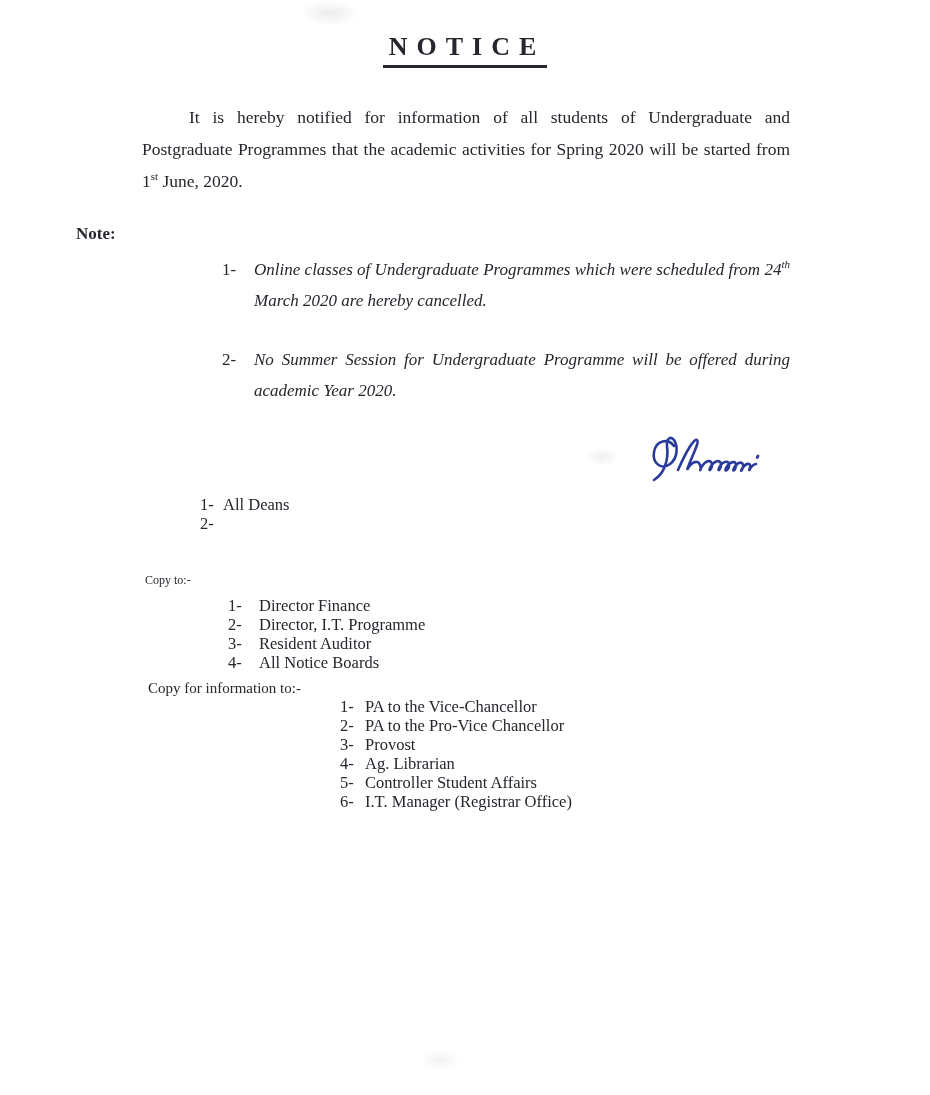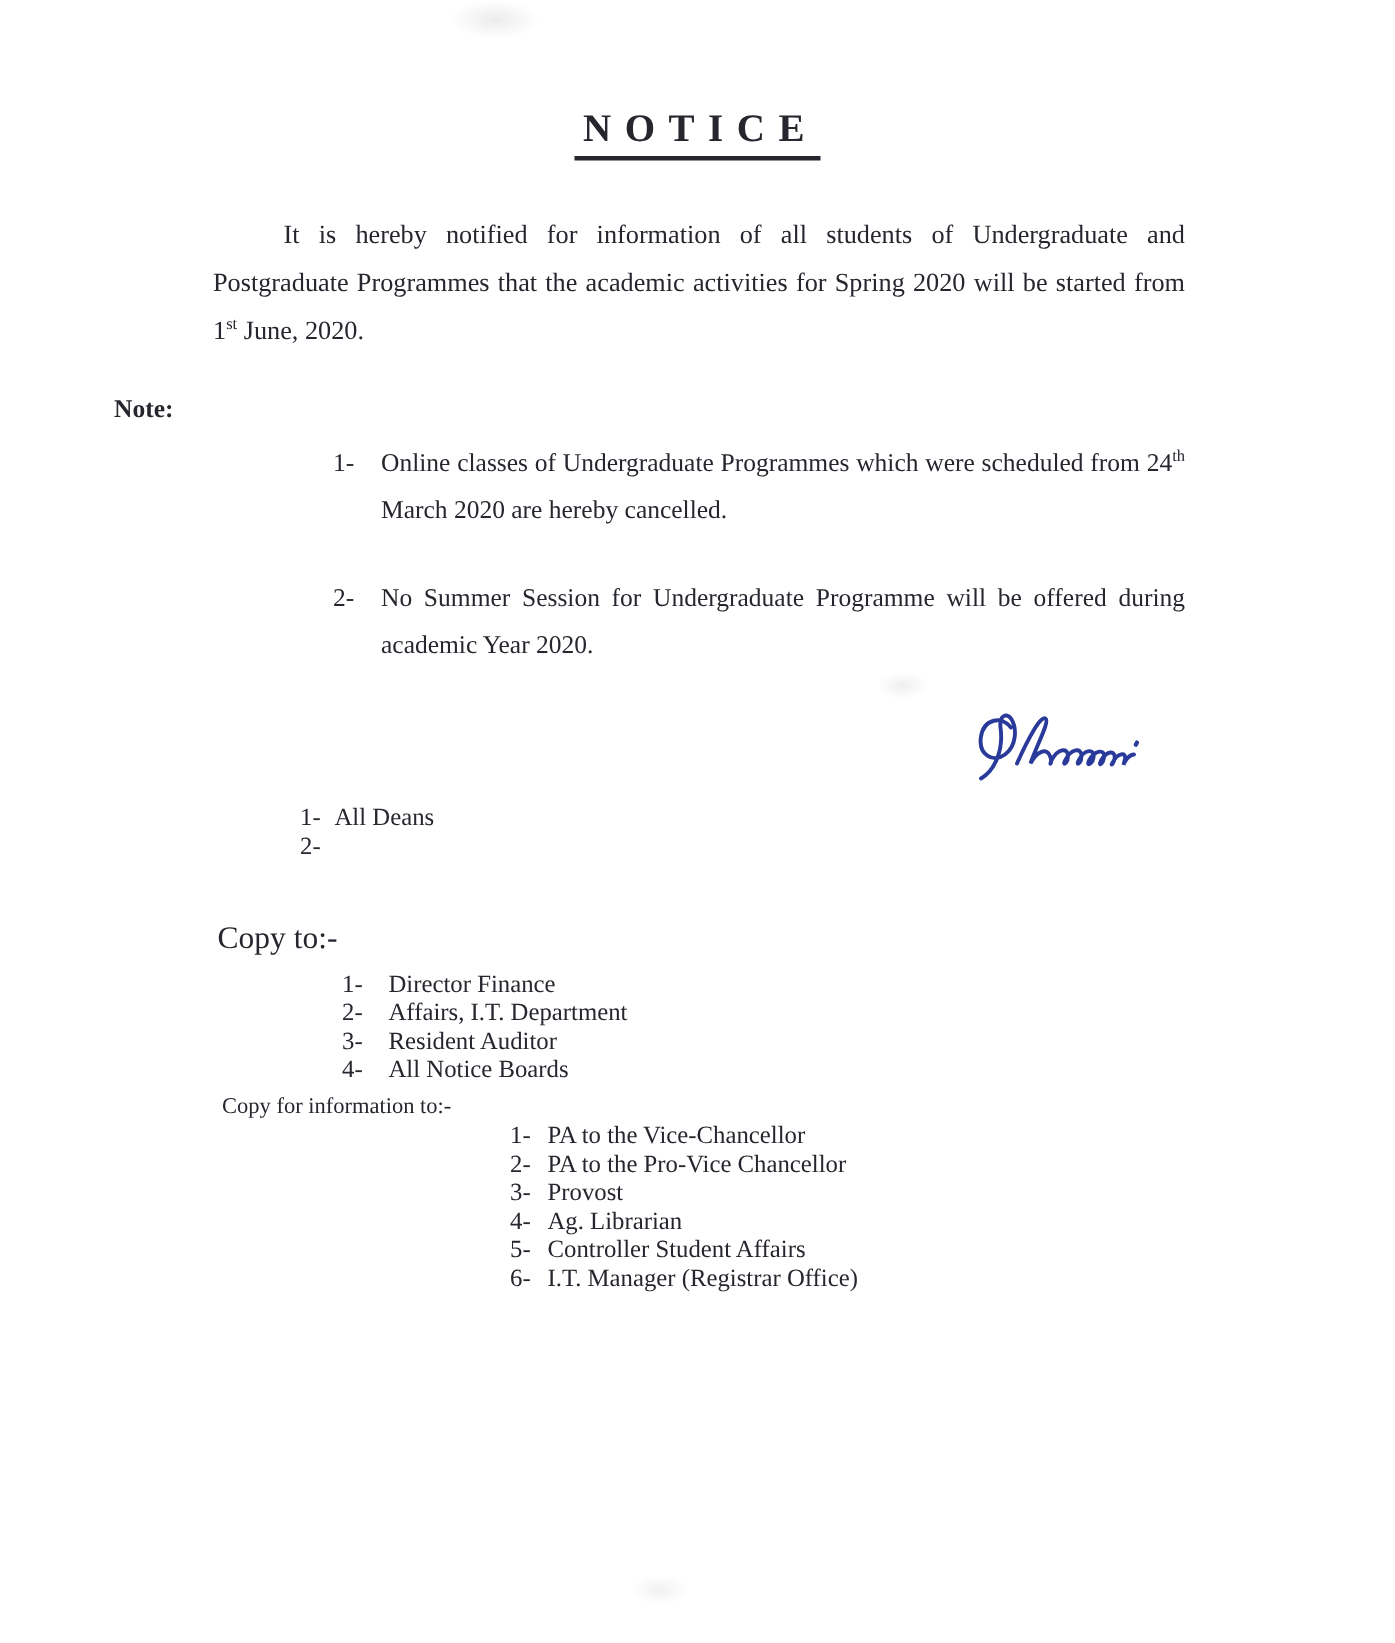--- a/index.html
+++ b/index.html
@@ -27,23 +27,22 @@
   .smudge-2 {
     left: 585px; top: 448px; width: 34px; height: 18px;
     background: radial-gradient(ellipse at center, rgba(120,120,130,0.12), rgba(120,120,130,0) 70%);
   }
   .smudge-3 {
     left: 420px; top: 1050px; width: 40px; height: 20px;
     background: radial-gradient(ellipse at center, rgba(120,120,130,0.10), rgba(120,120,130,0) 70%);
   }
 
   .title-wrap {
-    padding-top: 44px;
+    padding-top: 32px;
     text-align: center;
-    margin-top: 27px;
   }
   .notice-title {
     display: inline-block;
     font-size: 26px;
     font-weight: 700;
     letter-spacing: 9px;
     border-bottom: 3px solid #26262e;
     padding: 0 2px 3px 6px;
   }
 
@@ -71,20 +70,21 @@
   }
   .note-item + .note-item {
     margin-top: 28px;
   }
   .note-num {
     flex: 0 0 32px;
   }
   .note-text {
     flex: 1;
     text-align: justify;
+    font-style: italic;
   }
 
   sup {
     font-size: 11px;
     line-height: 0;
   }
 
   .sig-block {
     margin: 22px 140px 0 0;
     text-align: right;
@@ -113,21 +113,21 @@
   .plain-item {
     display: flex;
   }
   .to-list {
     margin: 7px 0 0 200px;
   }
   .to-list .li-num { flex: 0 0 23px; }
 
   .copyto-label {
     margin: 40px 0 0 145px;
-    font-size: 21px;
+    font-size: 12px;
   }
   .copyto-list {
     margin: 8px 0 0 228px;
   }
   .copyto-list .li-num { flex: 0 0 31px; }
 
   .info-label {
     margin: 8px 0 0 148px;
     font-size: 15px;
   }
@@ -183,21 +183,21 @@
   </div>
 
   <div class="copyto-label">Copy to:-</div>
   <div class="plain-list copyto-list">
     <div class="plain-item">
       <span class="li-num">1-</span>
       <span class="li-text">Director Finance</span>
     </div>
     <div class="plain-item">
       <span class="li-num">2-</span>
-      <span class="li-text">Affairs, I.T. Department</span>
+      <span class="li-text">Director, I.T. Programme</span>
     </div>
     <div class="plain-item">
       <span class="li-num">3-</span>
       <span class="li-text">Resident Auditor</span>
     </div>
     <div class="plain-item">
       <span class="li-num">4-</span>
       <span class="li-text">All Notice Boards</span>
     </div>
   </div>

